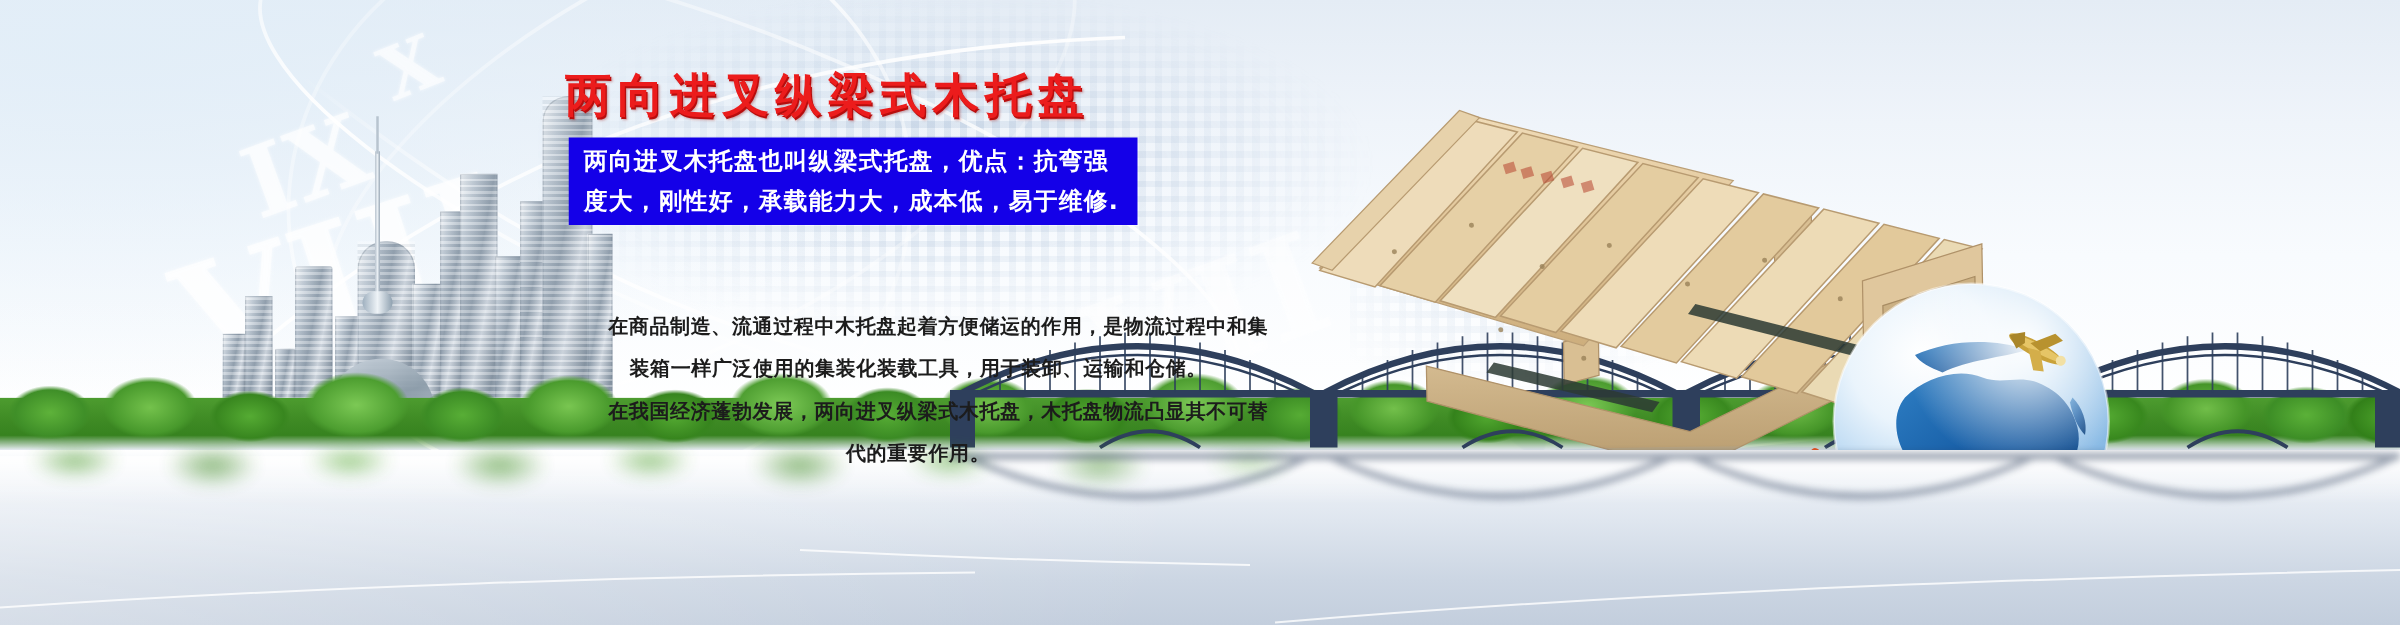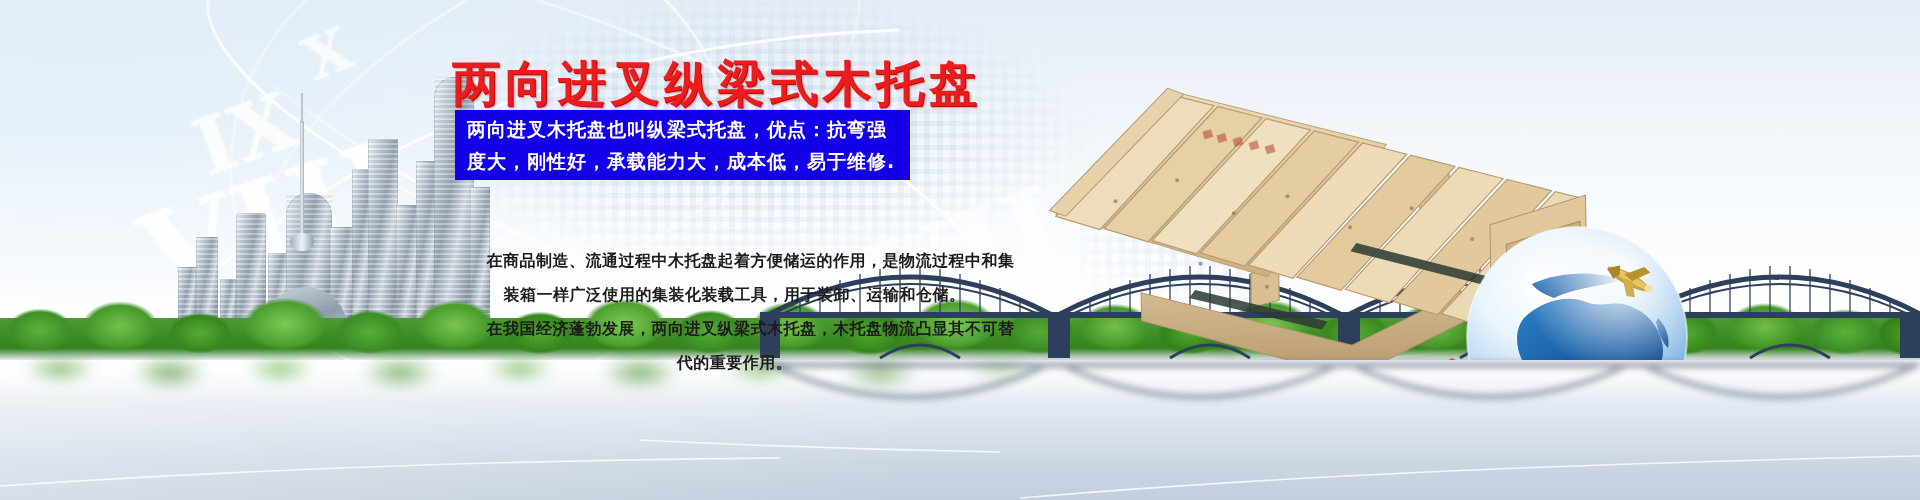--- a/index.html
+++ b/index.html
@@ -133,21 +133,21 @@
   
   .globe{position:absolute;left:1462px;top:222px;width:230px;height:230px;}
 
   
   .growth{position:absolute;left:1430px;top:300px;width:190px;height:95px;}
 
   
   .headline{
     position:absolute;left:452px;top:52px;
     font-family:"DejaVu Sans","Liberation Sans",sans-serif;
-    font-size:48px;font-weight:700;letter-spacing:5px;
+    font-size:37px;font-weight:700;letter-spacing:5px;
     color:#ec1c1c;
     text-shadow:1px 1px 0 #b80d0d, 2px 2px 2px rgba(150,10,10,.35);
     white-space:nowrap;
   }
   .bluebox{
     position:absolute;left:455px;top:110px;width:455px;height:70px;
     background:#1400e8;
     display:flex;align-items:center;
   }
   .bluebox-text{

